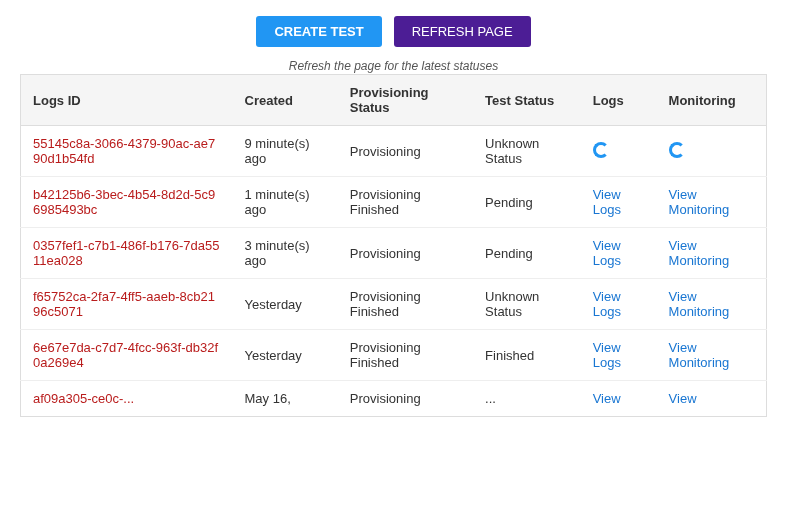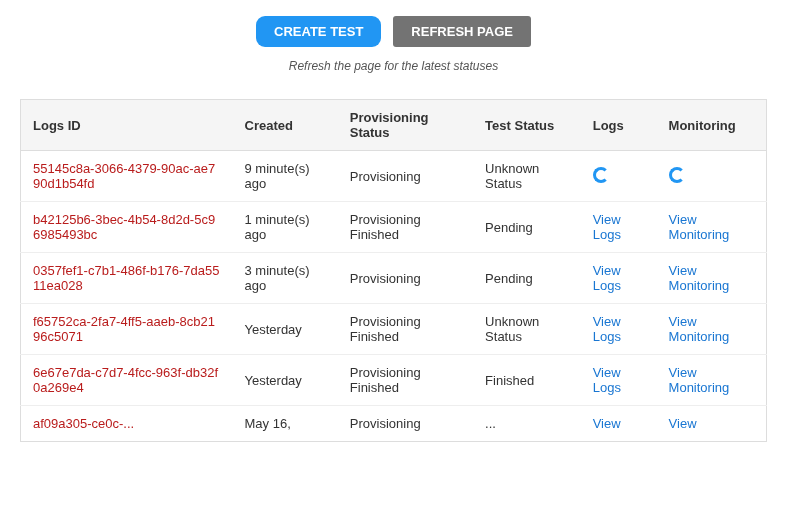--- a/index.html
+++ b/index.html
@@ -16,38 +16,38 @@
       padding: 16px 0 12px;
     }
     .btn-create {
       background: #2196f3;
       color: #fff;
       border: none;
       padding: 8px 18px;
       font-size: 13px;
       font-weight: bold;
       cursor: pointer;
-      border-radius: 9px;
+      border-radius: 3px;
     }
     .btn-refresh {
-      background: #737373;
+      background: #4c1d95;
       color: #fff;
       border: none;
       padding: 8px 18px;
       font-size: 13px;
-      font-weight: bold;
+      font-weight: normal;
       cursor: pointer;
       border-radius: 3px;
     }
     .refresh-note {
       text-align: center;
       font-style: italic;
       font-size: 12px;
       color: #555;
-      margin-bottom: 26px;
+      margin-bottom: 1px;
     }
     .table-wrapper {
       padding: 0 20px 20px;
     }
     table {
       width: 100%;
       border-collapse: collapse;
       border: 1px solid #ddd;
     }
     thead tr {

